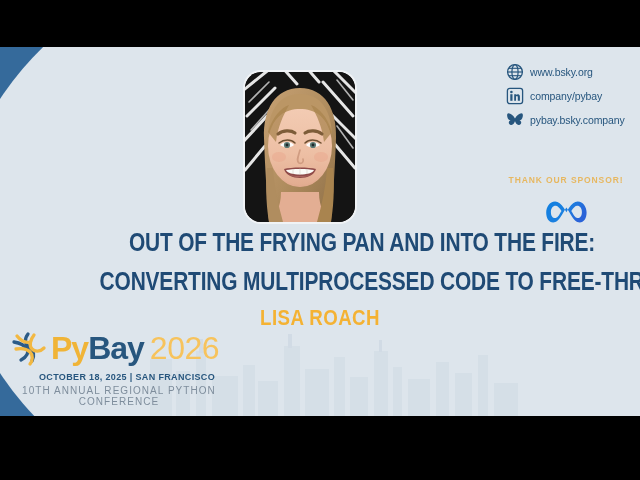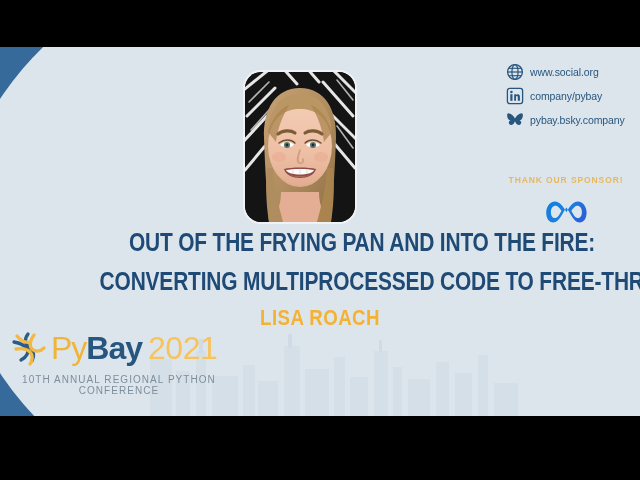--- a/index.html
+++ b/index.html
@@ -180,21 +180,21 @@
   #logo-mark {
     width: 42px;
     height: 42px;
     flex: 0 0 42px;
   }
   #logo-wordmark {
     display: flex;
     align-items: baseline;
     margin-left: 1px;
   }
-  .wm-py   { color: #f0b437; font-size: 32px; font-weight: normal; letter-spacing: -1px; }
+  .wm-py   { color: #f0b437; font-size: 32px; font-weight: bold; letter-spacing: -1px; }
   .wm-bay  { color: #27567e; font-size: 32px; font-weight: bold;  letter-spacing: -1px; }
   .wm-year { color: #f7c35c; font-size: 32px; font-weight: normal; letter-spacing: -0.5px; margin-left: 6px; }
   #logo-date {
     color: #27567e;
     font-size: 9px;
     font-weight: bold;
     letter-spacing: 0.35px;
     text-align: center;
     margin-top: 1px;
     padding-left: 22px;
@@ -339,21 +339,21 @@
       <div class="social-row">
         <span class="social-icon">
           <svg width="18" height="18" viewBox="0 0 18 18">
             <circle cx="9" cy="9" r="7.4" fill="none" stroke="#27567e" stroke-width="1.3"></circle>
             <ellipse cx="9" cy="9" rx="3.1" ry="7.4" fill="none" stroke="#27567e" stroke-width="1.2"></ellipse>
             <line x1="1.6" y1="9" x2="16.4" y2="9" stroke="#27567e" stroke-width="1.2"></line>
             <line x1="2.8" y1="5.3" x2="15.2" y2="5.3" stroke="#27567e" stroke-width="1.1"></line>
             <line x1="2.8" y1="12.7" x2="15.2" y2="12.7" stroke="#27567e" stroke-width="1.1"></line>
           </svg>
         </span>
-        <span class="social-label">www.social.org</span>
+        <span class="social-label">www.bsky.org</span>
       </div>
 
       <div class="social-row">
         <span class="social-icon">
           <svg width="18" height="18" viewBox="0 0 18 18">
             <rect x="1.4" y="1.4" width="15.2" height="15.2" rx="2.3" fill="none" stroke="#27567e" stroke-width="1.3"></rect>
             <rect x="4.3" y="7.2" width="2.2" height="6.6" fill="#27567e"></rect>
             <circle cx="5.4" cy="5" r="1.3" fill="#27567e"></circle>
             <path d="M8.2 13.8 V7.2 h2.1 v0.9 c0.6-0.9 1.7-1.1 2.5-0.7 c0.9 0.4 1.1 1.3 1.1 2.4 v4 h-2.1 v-3.5 c0-0.8-0.3-1.2-0.9-1.2 c-0.6 0-0.9 0.4-0.9 1.2 v3.5 Z" fill="#27567e"></path>
           </svg>
@@ -398,23 +398,24 @@
             <g fill="none" stroke-linecap="round" stroke-width="3.3">
               <path d="M26 8 C22 13 21 19 24 22 C27 25 32 25 36 21" stroke="#f2b842"></path>
               <path d="M8 22 C14 21 19 22 22 25 C25 28 25 33 22 37" stroke="#f2b842"></path>
               <path d="M9 9 C13 14 18 16 22 15" stroke="#f2b842"></path>
             </g>
           </svg>
         </span>
         <span id="logo-wordmark">
           <span class="wm-py">Py</span>
           <span class="wm-bay">Bay</span>
-          <span class="wm-year">2021</span>
+          <span class="wm-year">2026</span>
         </span>
       </div>
+      <div id="logo-date">OCTOBER 18, 2025 | SAN FRANCISCO</div>
       <div id="logo-tagline">10TH ANNUAL REGIONAL PYTHON CONFERENCE</div>
     </div>
 
   </div>
 
   <div class="letterbox" id="letterbox-top"></div>
   <div class="letterbox" id="letterbox-bottom"></div>
 
 </div>
 

